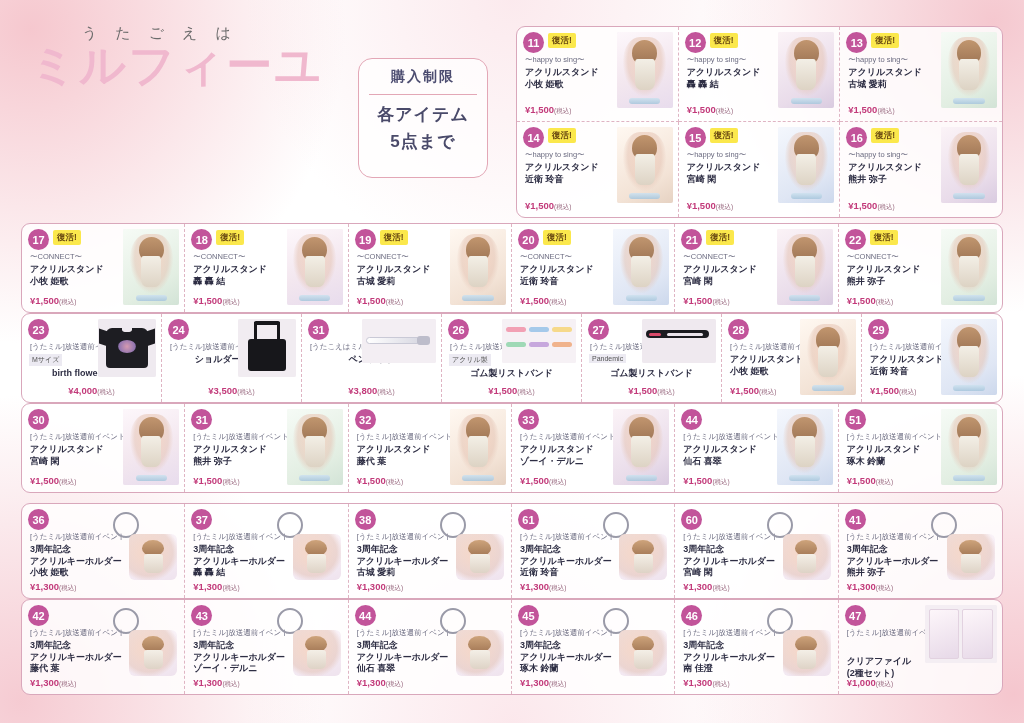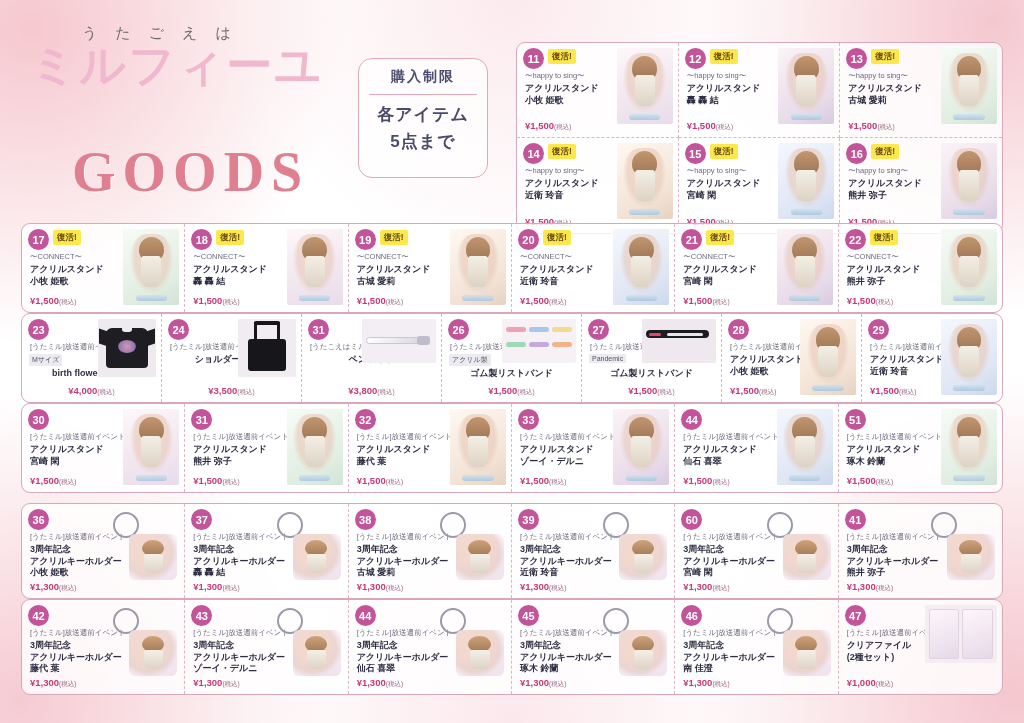--- a/index.html
+++ b/index.html
@@ -231,32 +231,31 @@
 
 <div class="sheet">
 
   <div class="header">
     <div class="logo">
       <div class="logo-kana">うたごえは</div>
       <div class="logo-main">
         <span class="accent2">ミルフィーユ</span>
       </div>
     </div>
-    <div class="goods">GOODS</div>
 
     <div class="limit-box">
       <div class="limit-title">購入制限</div>
       <div class="limit-rule"></div>
       <div class="limit-l1">各アイテム</div>
       <div class="limit-l2">5点まで</div>
     </div>
   </div>
 
   <div id="blocks">
-      <div class="block" style="left:516px;top:42px;width:487px;height:192px;grid-template-columns:repeat(3,1fr);grid-template-rows:repeat(2,1fr)">
+      <div class="block" style="left:516px;top:26px;width:487px;height:192px;grid-template-columns:repeat(3,1fr);grid-template-rows:repeat(2,1fr)">
         <div class="cell">
           <div class="num">11</div>
           <div class="revive">復活!</div>
           <div class="t-series">〜happy to sing〜</div>
           <div class="t-name" style="top:40px;"><span>アクリルスタンド</span><br><span>小牧 姫歌</span></div>
           <div class="price" style="">¥1,500<span class="tax">(税込)</span></div>
           <div class="thumb stand">
             <div class="acr">
               <div class="glow"></div>
               <div class="hair"></div>
@@ -656,21 +655,21 @@
           <div class="price" style="">¥1,300<span class="tax">(税込)</span></div>
           <div class="kr">
             <div class="ring"></div>
             <div class="chr">
               <div class="h"></div>
               <div class="b"></div>
             </div>
           </div>
         </div>
         <div class="cell last-row">
-          <div class="num">39</div>
+          <div class="num">61</div>
           <div class="t-series">[うたミル]放送週前イベント</div>
           <div class="t-name" style="top:40px;"><span>3周年記念</span><br><span>アクリルキーホルダー</span><br><span>近衛 玲音</span></div>
           <div class="price" style="">¥1,300<span class="tax">(税込)</span></div>
           <div class="kr">
             <div class="ring"></div>
             <div class="chr">
               <div class="h"></div>
               <div class="b"></div>
             </div>
           </div>
@@ -764,21 +763,21 @@
             <div class="ring"></div>
             <div class="chr">
               <div class="h"></div>
               <div class="b"></div>
             </div>
           </div>
         </div>
         <div class="cell last-col last-row">
           <div class="num">47</div>
           <div class="t-series">[うたミル]放送週前イベント</div>
-          <div class="t-name" style="top:40px;"><span>クリアファイル</span><br><span>(2種セット)</span></div>
+          <div class="t-name" style="top:56px;"><span>クリアファイル</span><br><span>(2種セット)</span></div>
           <div class="price" style="">¥1,000<span class="tax">(税込)</span></div>
           <div class="thumb sq" style="width:72px">
             <div class="cf">
               <span></span>
               <span></span>
             </div>
           </div>
         </div>
       </div>
     </div>

